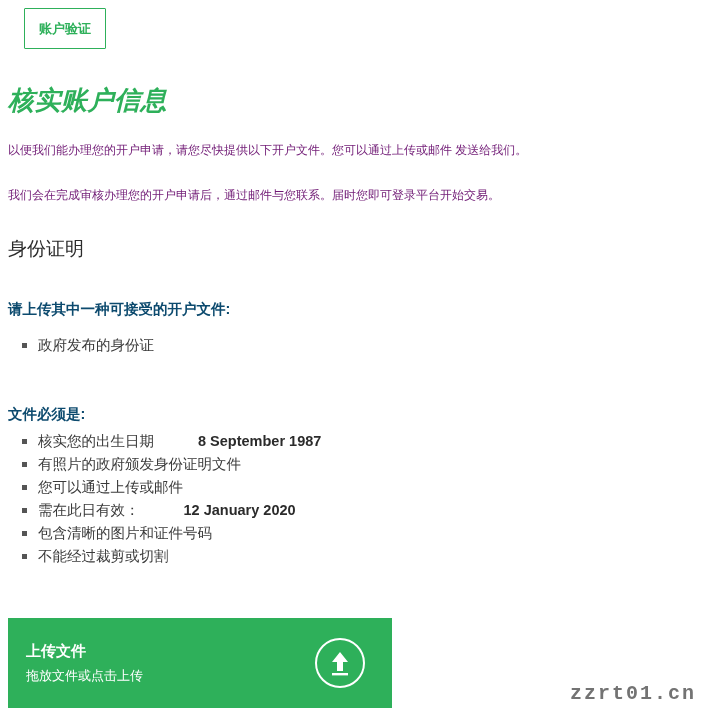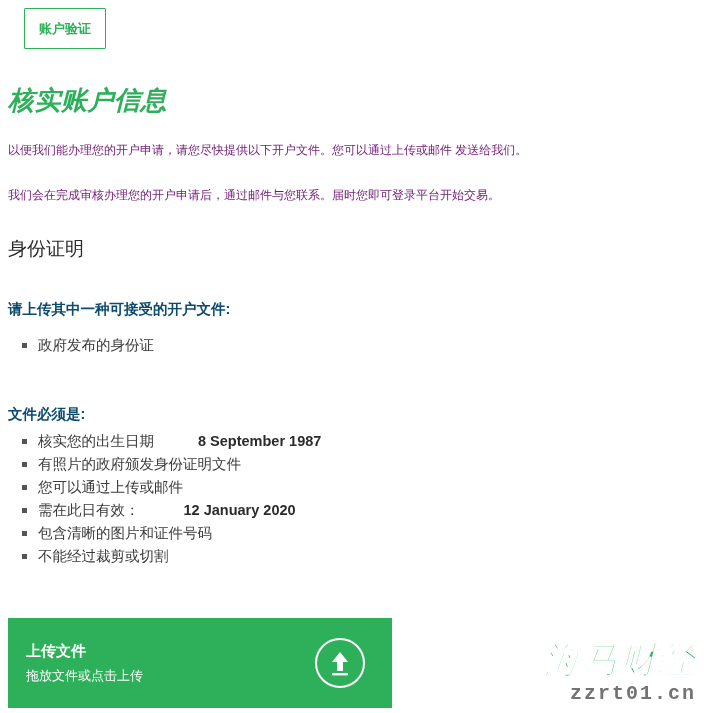--- a/index.html
+++ b/index.html
@@ -202,17 +202,16 @@
     <div class="upload-icon">
       <svg width="52" height="52" viewBox="0 0 52 52">
         <circle cx="26" cy="26" r="24" fill="none" stroke="#ffffff" stroke-width="2"></circle>
         <path d="M26 15 L34 25 L29 25 L29 34 L23 34 L23 25 L18 25 Z" fill="#ffffff"></path>
         <rect x="18" y="36" width="16" height="2.4" fill="#ffffff"></rect>
       </svg>
     </div>
   </div>
 
   <div class="watermark">
-    <div class="wm-main">海马财经</div>
     <div class="wm-sub">zzrt01.cn</div>
   </div>
 
 </div>
 
 </body></html>

